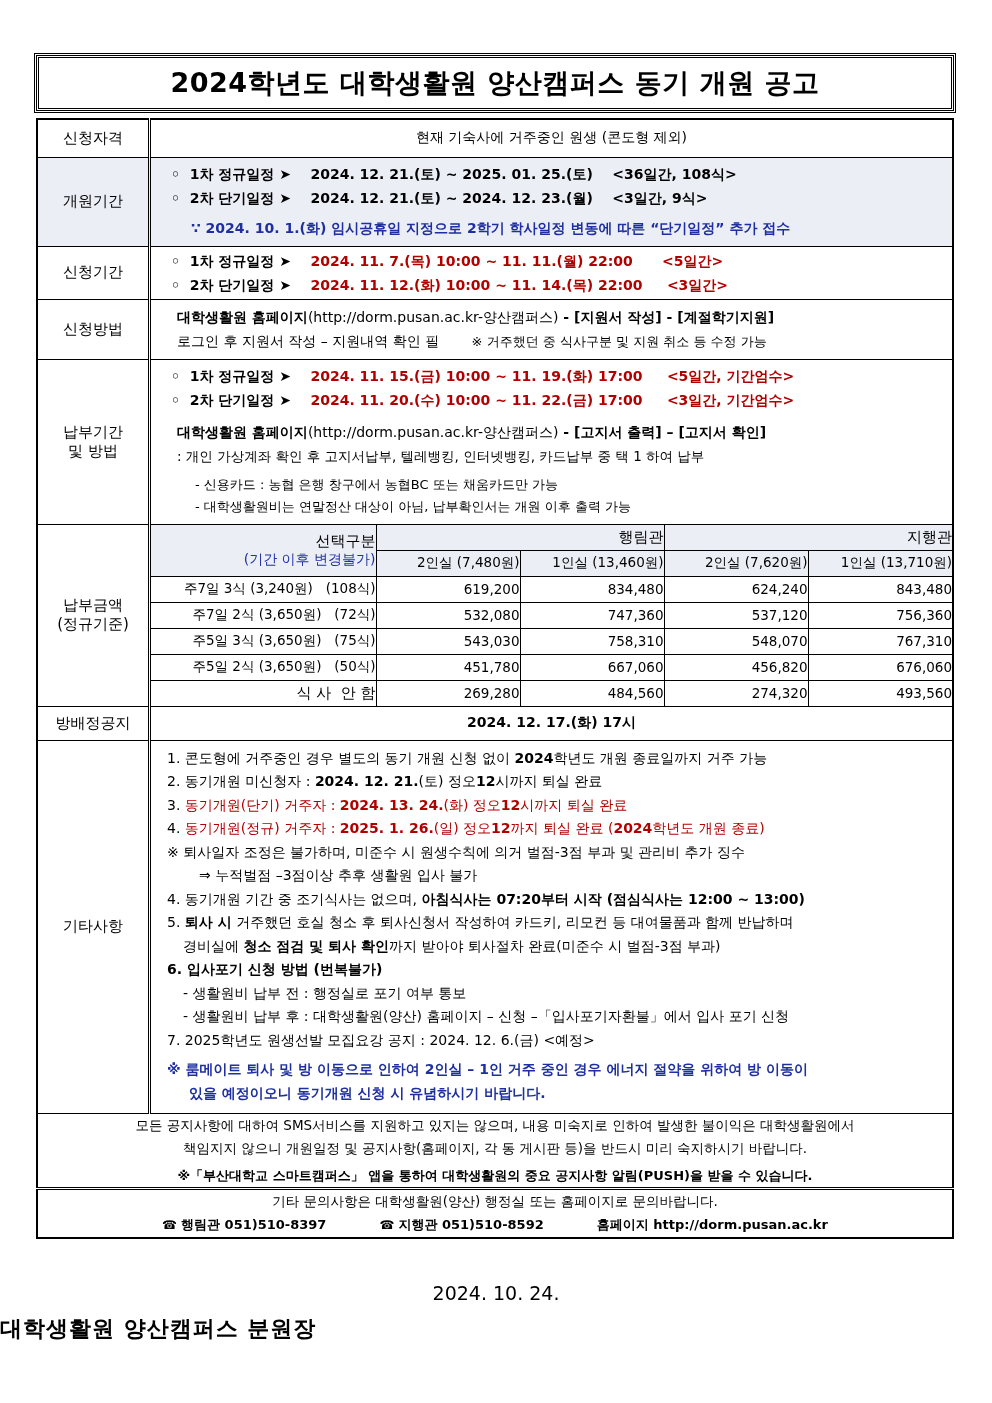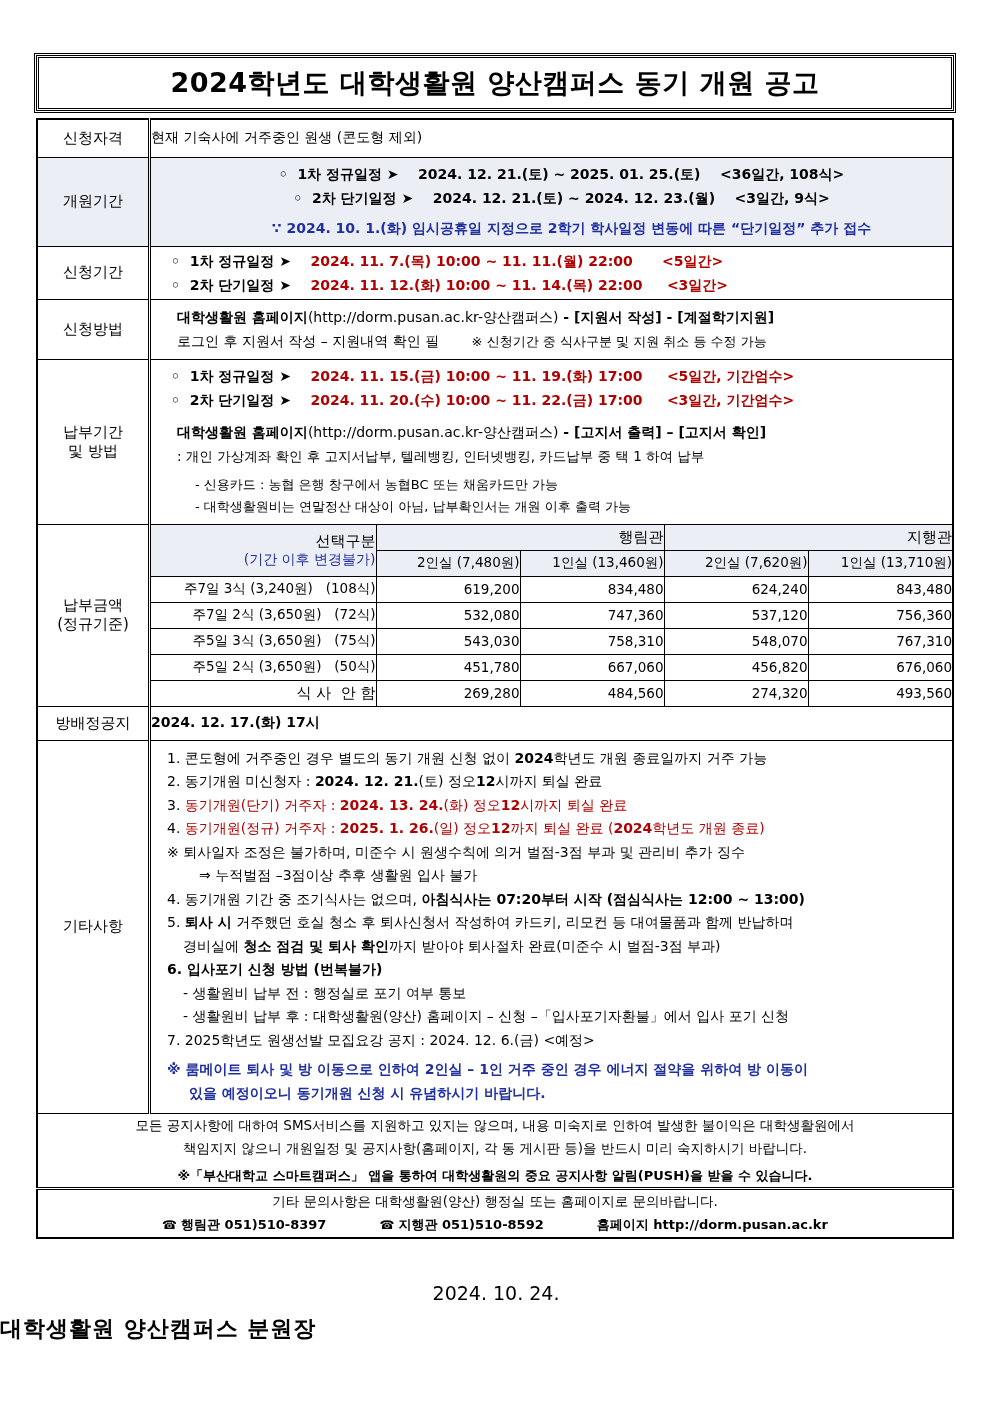--- a/index.html
+++ b/index.html
@@ -12,21 +12,21 @@
   }
   table.main {
     position: absolute; left: 36px; top: 118px; width: 918px;
     border-collapse: collapse; border: 2px solid #000; table-layout: fixed;
   }
   table.main > tbody > tr > td { border: 1px solid #000; padding: 0; vertical-align: middle; }
   td.label {
     width: 110px; text-align: center; font-size: 15px; border-right: 3px double #000 !important;
   }
   .shade { background: #eceef6; }
-  .c { }
+  .c { text-align: center; }
   .fs15 { font-size: 14px; }
   .line { font-size: 14px; line-height: 24px; white-space: nowrap; }
   .b { font-weight: bold; }
   .red { color: #b00000; }
   .blue { color: #1f2fa0; }
   .u { }
   table.fee { width: 100%; border-collapse: collapse; table-layout: fixed; font-size: 13.5px; }
   table.fee td { border: 1px solid #000; text-align: right; height: 25px; padding: 0; }
   table.fee tr:first-child td { border-top: none; }
   table.fee tr td:first-child { border-left: none; }
@@ -52,21 +52,21 @@
 <tbody>
 
   <tr style="height:38px">
     <td class="label">신청자격</td>
     <td class="c fs15">현재 기숙사에 거주중인 원생 (콘도형 제외)</td>
   </tr>
 
   <tr>
     <td class="label shade">개원기간</td>
     <td class="shade">
-      <div style="padding:4px 0 6px 20px;text-align:center;">
+      <div style="padding:4px 0 6px 20px;">
         <div class="line b">
           <span>◦</span>&nbsp;
           <span>1차 정규일정 ➤</span>&nbsp;&nbsp;&nbsp;
           <span>2024. 12. 21.(토) ~ 2025. 01. 25.(토)</span>&nbsp;&nbsp;&nbsp;
           <span>&lt;36일간, 108식&gt;</span>
         </div>
         <div class="line b">
           <span>◦</span>&nbsp;
           <span>2차 단기일정 ➤</span>&nbsp;&nbsp;&nbsp;
           <span>2024. 12. 21.(토) ~ 2024. 12. 23.(월)</span>&nbsp;&nbsp;&nbsp;
@@ -99,21 +99,21 @@
 
   <tr>
     <td class="label">신청방법</td>
     <td>
       <div style="padding:5px 0 5px 26px;">
         <div class="line">
           <span class="b">대학생활원 홈페이지</span><span>(http://dorm.pusan.ac.kr-양산캠퍼스)</span><span class="b"> - [지원서 작성] - [계절학기지원]</span>
         </div>
         <div class="line">
           <span>로그인 후 지원서 작성 – 지원내역 확인 필</span><span class="sp"></span>
-          <span style="font-size:13px">※ 신청기간 중 식사구분 및 지원 취소 등 수정 가능</span>
+          <span style="font-size:13px">※ 거주했던 중 식사구분 및 지원 취소 등 수정 가능</span>
         </div>
       </div>
     </td>
   </tr>
 
   <tr>
     <td class="label">
       <div>납부기간</div>
       <div>및 방법</div>
     </td>

